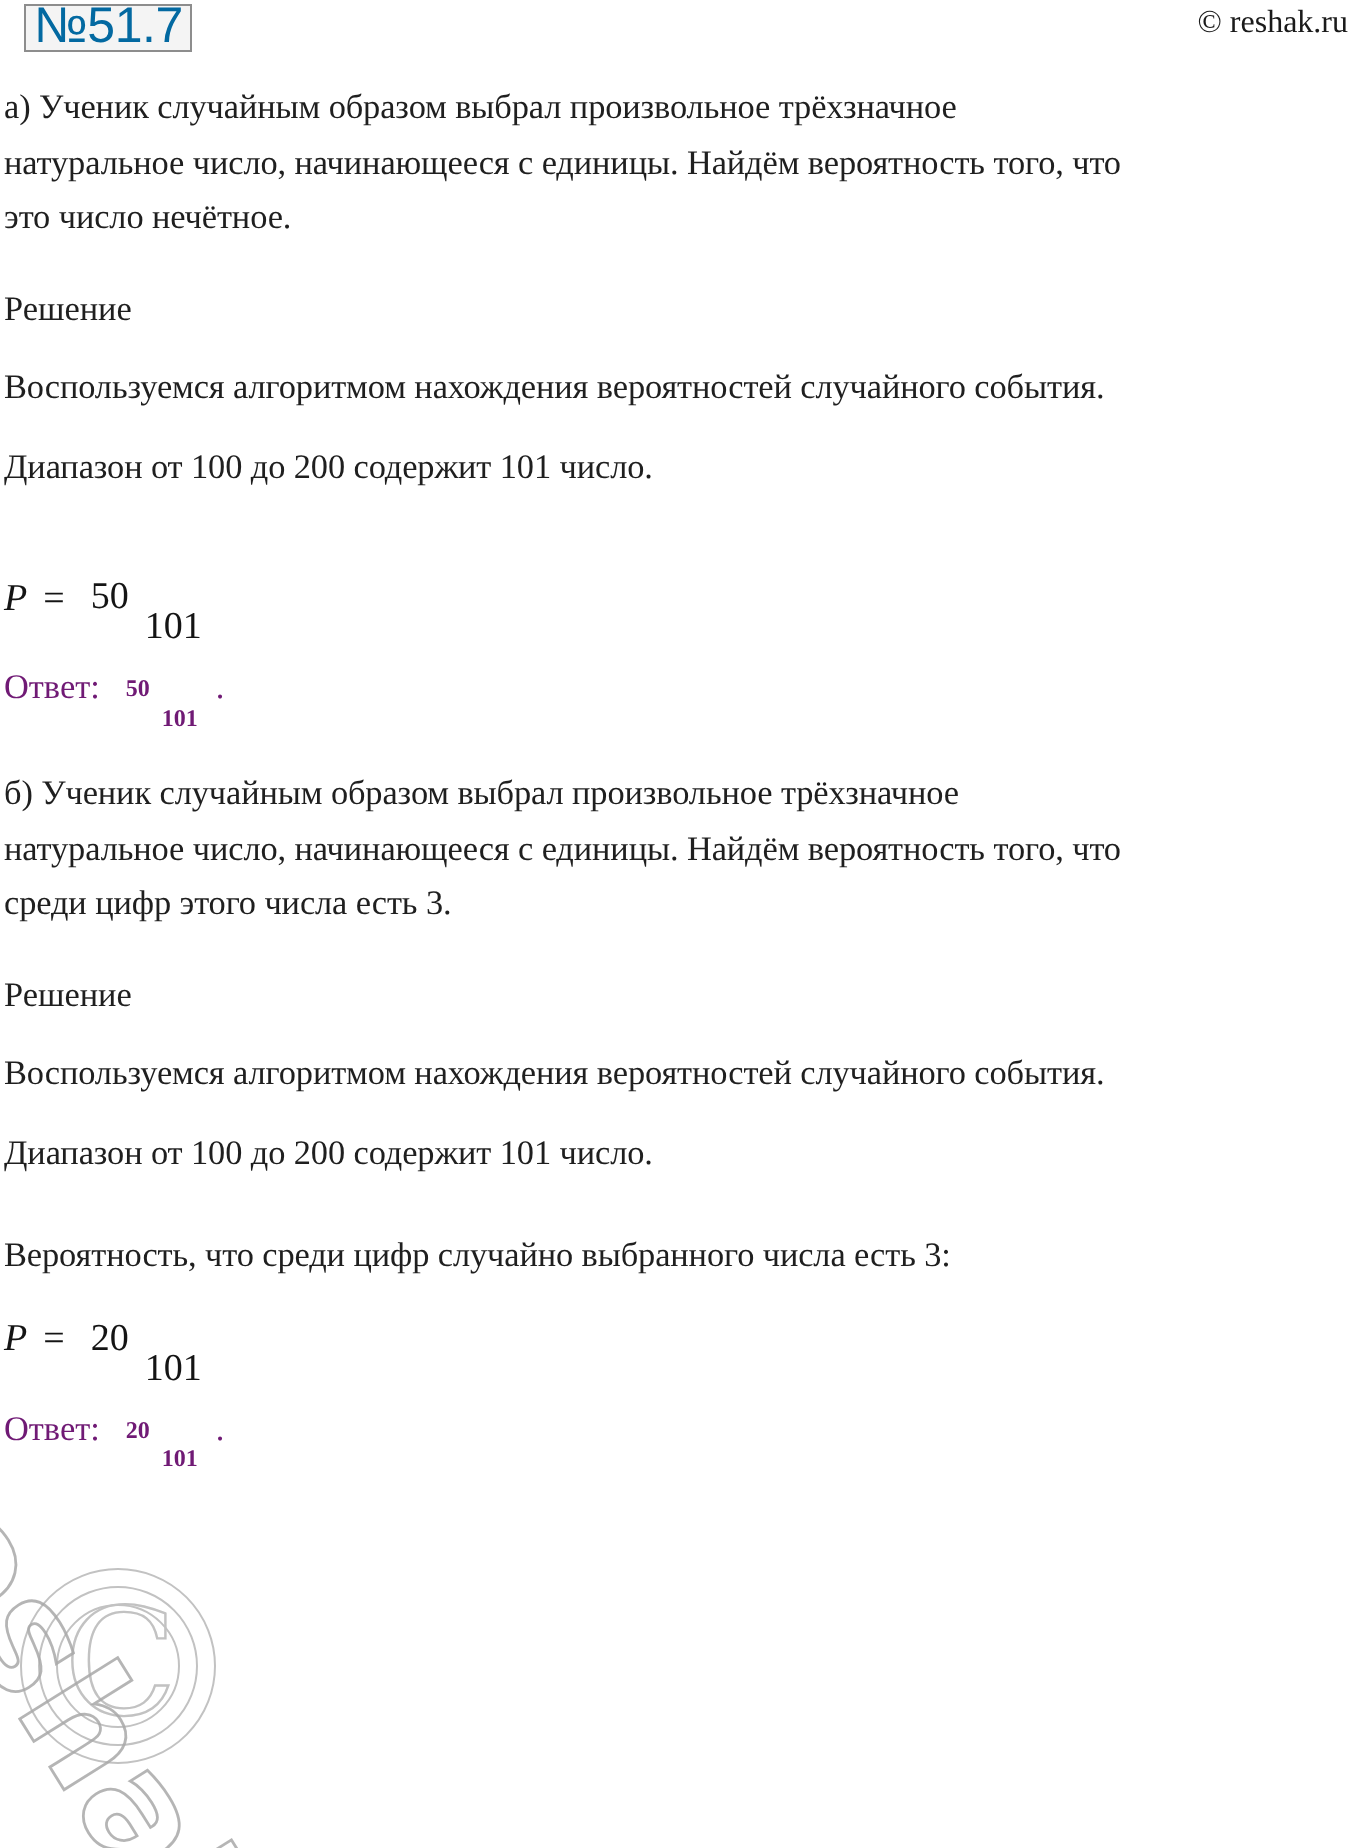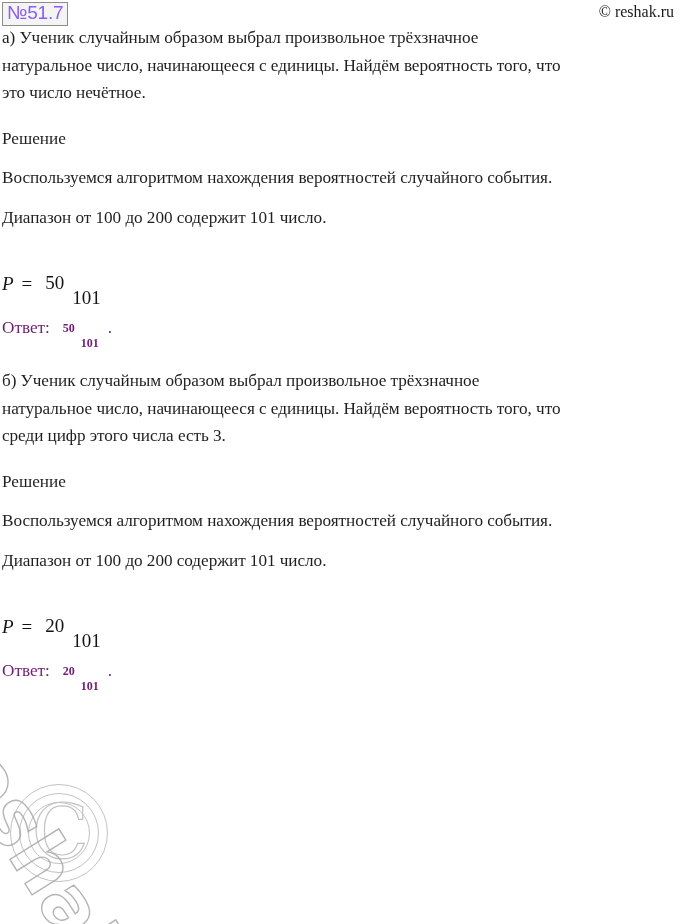--- a/index.html
+++ b/index.html
@@ -21,48 +21,48 @@
   .page {
     position: absolute;
     inset: 0;
     width: 680px;
     height: 924px;
   }
 
   
   .badge {
     position: absolute;
-    left: 2px;
+    left: 12px;
     top: 2px;
     padding: 0px 4px 2px 4px;
     border: 1px solid #8d8d8d;
     background: #f4f4f4;
     font-family: "Liberation Sans", "DejaVu Sans", sans-serif;
-    font-size: 19px;
+    font-size: 25px;
     line-height: 20px;
-    color: #8b5cf6;
+    color: #0369a1;
     letter-spacing: -0.2px;
     white-space: nowrap;
   }
   .copyright {
     position: absolute;
     right: 6px;
     top: 2px;
     font-family: "Liberation Serif", "DejaVu Serif", serif;
     font-size: 16px;
     line-height: 19px;
     color: #1a1a1a;
     white-space: nowrap;
   }
 
   
   .content {
     position: absolute;
     left: 2px;
-    top: 24px;
+    top: 40px;
     width: 678px;
   }
 
   p.para {
     margin: 0;
     font-size: 17.2px;
     line-height: 27.5px;
     color: #1f1f1f;
     letter-spacing: -0.05px;
     white-space: pre-wrap;
@@ -248,20 +248,21 @@
 натуральное число, начинающееся с единицы. Найдём вероятность того, что
 среди цифр этого числа есть 3.</p>
     <div class="gap-m"></div>
     <p class="heading">Решение</p>
     <div class="gap-s"></div>
     <p class="para">Воспользуемся алгоритмом нахождения вероятностей случайного события.</p>
     <div class="gap-s"></div>
     <p class="para">Диапазон от 100 до 200 содержит 101 число.</p>
     <div class="gap-s"></div>
     <div class="gap-s"></div>
+    <p class="para">Вероятность, что среди цифр случайно выбранного числа есть 3:</p>
 
     <div class="formula">
       <span class="var">P</span>
       <span class="eq">=</span>
       <span class="frac">
         <span class="num">20</span>
         <span class="bar"></span>
         <span class="den">101</span>
       </span>
     </div>

